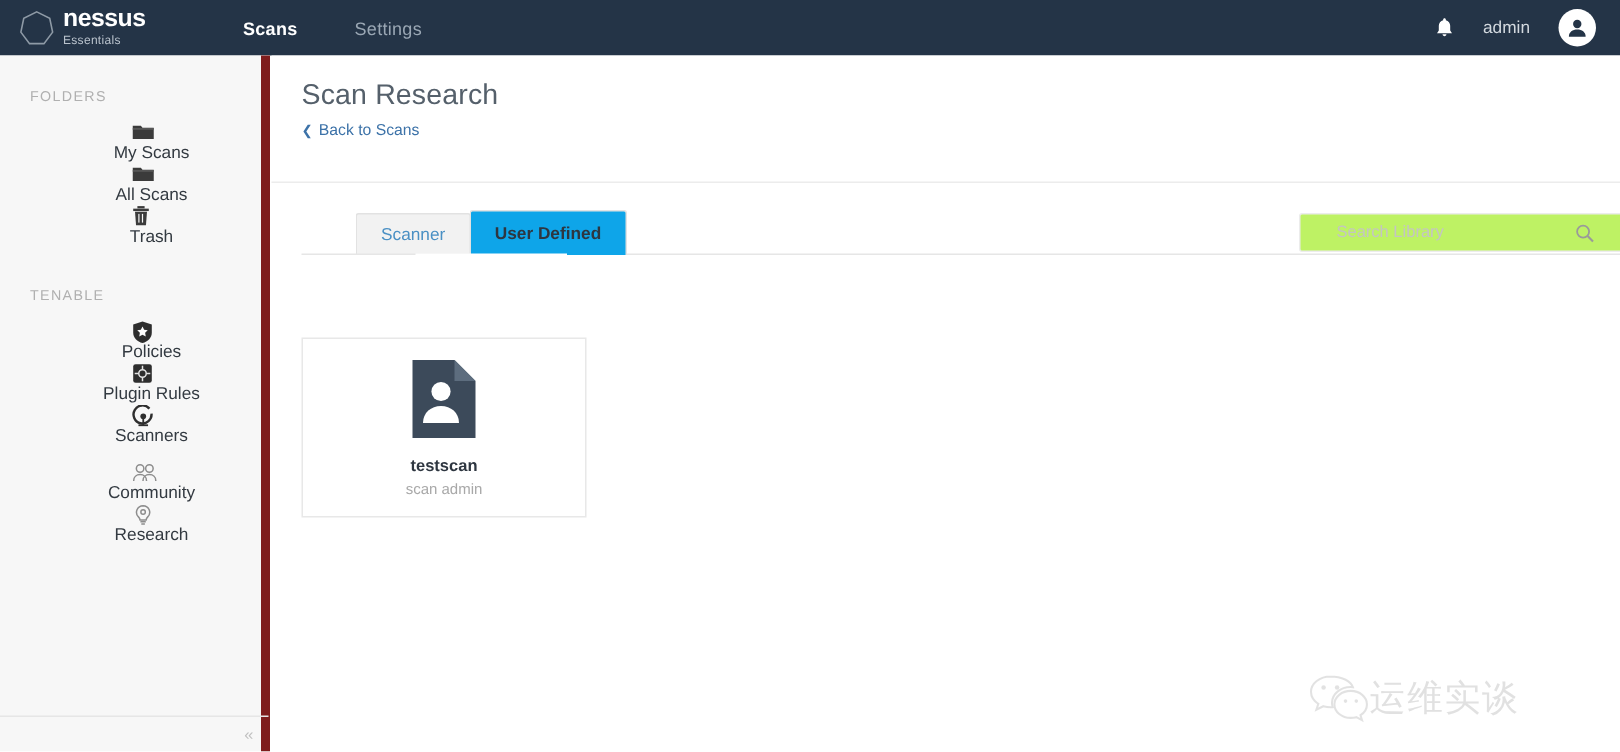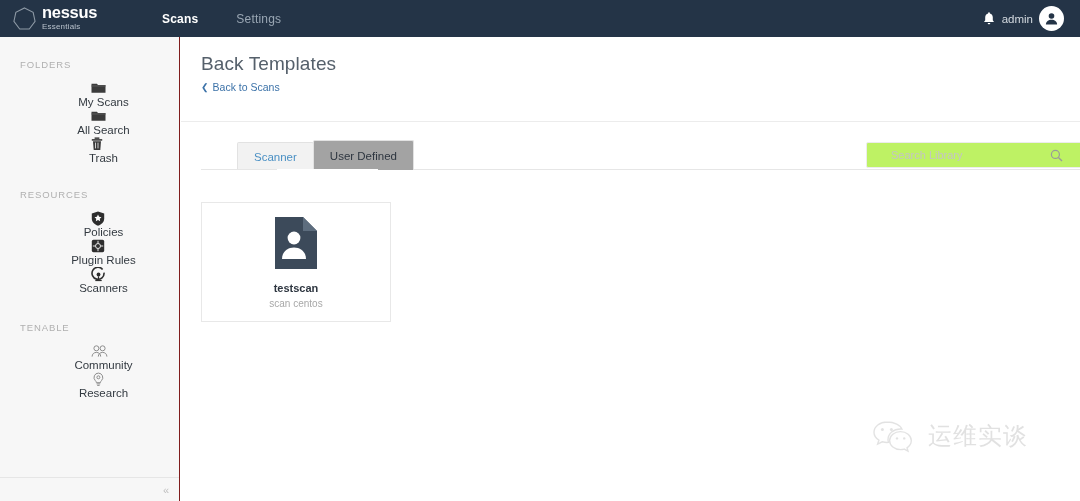--- a/index.html
+++ b/index.html
@@ -30,36 +30,36 @@
     line-height: 10px; margin-top: 2px; letter-spacing: .2px;
   }
   .topnav { display: flex; align-items: center; gap: 38px; margin-left: 12px; }
   .topnav-item {
     font-size: 12px; color: #9aa7b4; cursor: pointer;
     letter-spacing: .2px;
   }
   .topnav-item.active { color: #ffffff; font-weight: bold; }
   .topright {
     margin-left: auto; display: flex; align-items: center;
-    gap: 6px; padding-right: 16px;
+    gap: 19px; padding-right: 16px;
   }
   .bell { width: 14px; height: 15px; }
   .user-name { font-size: 11.5px; color: #d3d9df; }
   .avatar {
     width: 25px; height: 25px; border-radius: 50%;
     background: #ffffff; display: flex;
     align-items: center; justify-content: center;
   }
 
   
   .sidebar {
     position: absolute; top: 37px; left: 0;
     width: 180px; height: 464px;
     background: #f7f7f7;
-    border-right: 1px solid #7f1d1d;
+    border-right: 6px solid #7f1d1d;
   }
   .side-group-label {
     font-size: 9.5px; color: #b0b0b0; letter-spacing: .9px;
     padding-left: 20px;
   }
   .side-item {
     display: flex; align-items: center;
     height: 28px; padding-left: 20px; cursor: pointer; flex-direction: column;
   }
   .side-icon {
@@ -107,21 +107,21 @@
   }
   .tab {
     height: 28px; padding: 0 16px;
     display: flex; align-items: center; justify-content: center;
     font-size: 11.5px; cursor: pointer;
     border: 1px solid #e2e2e2; border-bottom: none;
     border-radius: 2px 2px 0 0;
   }
   .tab.inactive { background: #f2f2f2; color: #4a90c4; }
   .tab.active {
-    background: #a3a3a3; color: #2e3640; font-weight: normal;
+    background: #0ea5e9; color: #2e3640; font-weight: bold;
     margin-left: -1px; height: 30px; position: relative; z-index: 2;
   }
   .tabs-underline {
     position: absolute; top: 132px; left: 20px;
     width: 1040px; height: 1px; background: #e6e6e6;
   }
   .tabs-underline-gap {
     position: absolute; top: 132px; left: 96px;
     width: 101px; height: 2px; background: #ffffff; z-index: 3;
   }
@@ -142,32 +142,33 @@
   .search-input::placeholder { color: #c4c4c4; }
 
   
   .card-grid { position: absolute; top: 165px; left: 20px; }
   .tpl-card {
     width: 190px; height: 120px;
     border: 1px solid #e8e8e8; background: #ffffff;
     display: flex; flex-direction: column;
     align-items: center; justify-content: center;
     cursor: pointer;
+    margin-top: 23px;
   }
   .tpl-icon { width: 44px; height: 54px; }
   .tpl-name {
     font-size: 11px; font-weight: bold; color: #2e3640;
     margin-top: 12px;
   }
   .tpl-desc { font-size: 10px; color: #a8a8a8; margin-top: 4px; }
 
   
   .watermark {
-    position: absolute; left: 872px; top: 419px;
-    display: flex; align-items: center; gap: 16px;
+    position: absolute; left: 872px; top: 448px;
+    display: flex; align-items: center; gap: 1px;
     opacity: .55;
   }
   .wm-text {
     font-size: 24px; color: #c9c9c9;
     font-family: "DejaVu Sans", sans-serif; letter-spacing: 1px;
   }
 </style>
 </head>
 <body>
 
@@ -220,39 +221,40 @@
         </span>
         <span class="side-label">My Scans</span>
       </div>
       <div class="side-item">
         <span class="side-icon">
           <svg width="15" height="12" viewBox="0 0 15 12">
             <path d="M0.5 1.8h5.4l1.1 1.3H14.5v7.6H0.5z" fill="#3b3b3b"></path>
             <rect x="0.5" y="3.4" width="14" height="1.1" fill="#5a5a5a"></rect>
           </svg>
         </span>
-        <span class="side-label">All Search</span>
+        <span class="side-label">All Scans</span>
       </div>
       <div class="side-item">
         <span class="side-icon">
           <svg width="12" height="14" viewBox="0 0 12 14">
             <rect x="3.6" y="0.4" width="4.8" height="1.5" fill="#3b3b3b"></rect>
             <rect x="0.8" y="2.1" width="10.4" height="1.6" fill="#3b3b3b"></rect>
             <path d="M2 4.2h8l-.7 8.9H2.7z" fill="#3b3b3b"></path>
             <rect x="4.2" y="5.6" width="0.8" height="5.8" fill="#f7f7f7"></rect>
             <rect x="6.6" y="5.6" width="0.8" height="5.8" fill="#f7f7f7"></rect>
           </svg>
         </span>
         <span class="side-label">Trash</span>
       </div>
     </div>
 
-    <div style="padding-top:25px;">
-      <div class="side-group-label">RESOURCES</div>
-    </div>
+    <div style="padding-top:28px;">
+      <div class="side-group-label">TENABLE</div>
+    </div>
+
     <div style="margin-top:10px;">
       <div class="side-item">
         <span class="side-icon">
           <svg width="14" height="15" viewBox="0 0 14 15">
             <path d="M7 0.4 13.2 2.4v5.2c0 3.6-2.6 6-6.2 7.1C3.4 13.6.8 11.2.8 7.6V2.4z" fill="#2e2e2e"></path>
             <path d="M7 3.6l1.1 2.2 2.4.35-1.75 1.7.42 2.4L7 9.1l-2.17 1.15.42-2.4L3.5 6.15l2.4-.35z" fill="#ffffff"></path>
           </svg>
         </span>
         <span class="side-label">Policies</span>
       </div>
@@ -274,24 +276,20 @@
           <svg width="15" height="15" viewBox="0 0 15 15">
             <path d="M11.6 2.4a6 6 0 1 0 1.4 3.3" fill="none" stroke="#2e2e2e" stroke-width="1.6"></path>
             <circle cx="7.5" cy="7.5" r="1.9" fill="#2e2e2e"></circle>
             <rect x="6.9" y="9.3" width="1.2" height="4" fill="#2e2e2e"></rect>
             <rect x="4.3" y="12.9" width="6.4" height="1.2" fill="#2e2e2e"></rect>
           </svg>
         </span>
         <span class="side-label">Scanners</span>
       </div>
     </div>
-
-    <div style="padding-top:28px;">
-      <div class="side-group-label">TENABLE</div>
-    </div>
     <div style="margin-top:10px;">
       <div class="side-item">
         <span class="side-icon">
           <svg width="17" height="14" viewBox="0 0 17 14">
             <circle cx="5.4" cy="4.3" r="2.5" fill="none" stroke="#8d8d8d" stroke-width="1"></circle>
             <circle cx="11.6" cy="4.3" r="2.5" fill="none" stroke="#8d8d8d" stroke-width="1"></circle>
             <path d="M1.1 12.6c0-2.6 1.9-4.2 4.3-4.2s4.3 1.6 4.3 4.2" fill="none" stroke="#8d8d8d" stroke-width="1"></path>
             <path d="M7.3 12.6c0-2.6 1.9-4.2 4.3-4.2s4.3 1.6 4.3 4.2" fill="none" stroke="#8d8d8d" stroke-width="1"></path>
           </svg>
         </span>
@@ -311,21 +309,21 @@
     </div>
 
     <div class="collapse-btn">
       <span class="collapse-glyph">«</span>
     </div>
   </div>
 
   <div class="main">
 
     <div class="page-head">
-      <div class="page-title">Back Templates</div>
+      <div class="page-title">Scan Research</div>
       <div class="back-link">
         <span class="back-chevron">❮</span>
         <span>Back to Scans</span>
       </div>
     </div>
 
     <div class="head-rule"></div>
 
     <div class="tabsrow">
       <div class="tab inactive">Scanner</div>
@@ -344,21 +342,21 @@
 
     <div class="card-grid">
       <div class="tpl-card">
         <svg class="tpl-icon" viewBox="0 0 44 54">
           <path d="M1 1h28l14 14v38H1z" fill="#3c4a5a"></path>
           <path d="M29 1l14 14H29z" fill="#5d6d7e"></path>
           <circle cx="20" cy="22" r="6.4" fill="#ffffff"></circle>
           <path d="M8 43c0-7 5.4-11.4 12-11.4S32 36 32 43z" fill="#ffffff"></path>
         </svg>
         <div class="tpl-name">testscan</div>
-        <div class="tpl-desc">scan centos</div>
+        <div class="tpl-desc">scan admin</div>
       </div>
     </div>
   </div>
 
   <div class="watermark">
     <svg width="40" height="34" viewBox="0 0 40 34">
       <path d="M15 3C7.8 3 2 7.6 2 13.2c0 3.2 1.9 6.1 4.9 8l-1.3 3.9 4.6-2.3c1.5.4 3.1.7 4.8.7.5 0 1 0 1.5-.1-.3-.9-.5-1.9-.5-2.9 0-5.8 5.6-10.5 12.5-10.5.5 0 .9 0 1.4.1C28.6 6 22.4 3 15 3z" fill="none" stroke="#cccccc" stroke-width="1.4"></path>
       <circle cx="10.4" cy="10.4" r="1.5" fill="#cccccc"></circle>
       <circle cx="19.4" cy="10.4" r="1.5" fill="#cccccc"></circle>
       <path d="M28.5 12.6c-6 0-10.9 4-10.9 9 0 5 4.9 9 10.9 9 1.3 0 2.5-.2 3.7-.5l3.8 2-1-3.3c2.6-1.7 4.3-4.3 4.3-7.2 0-5-4.9-9-10.8-9z" fill="none" stroke="#cccccc" stroke-width="1.4"></path>

